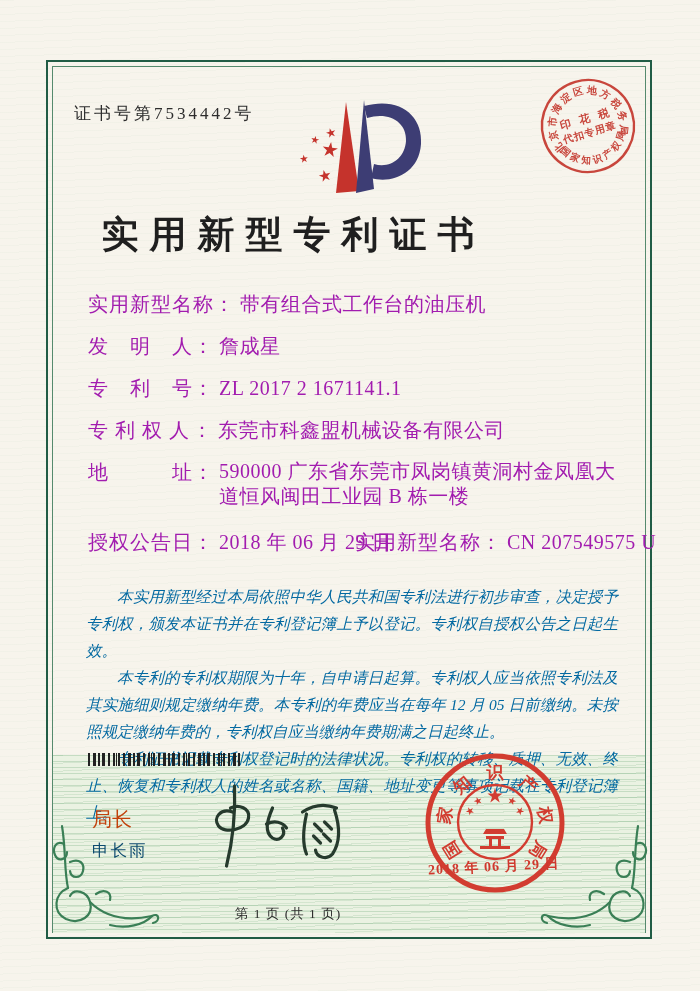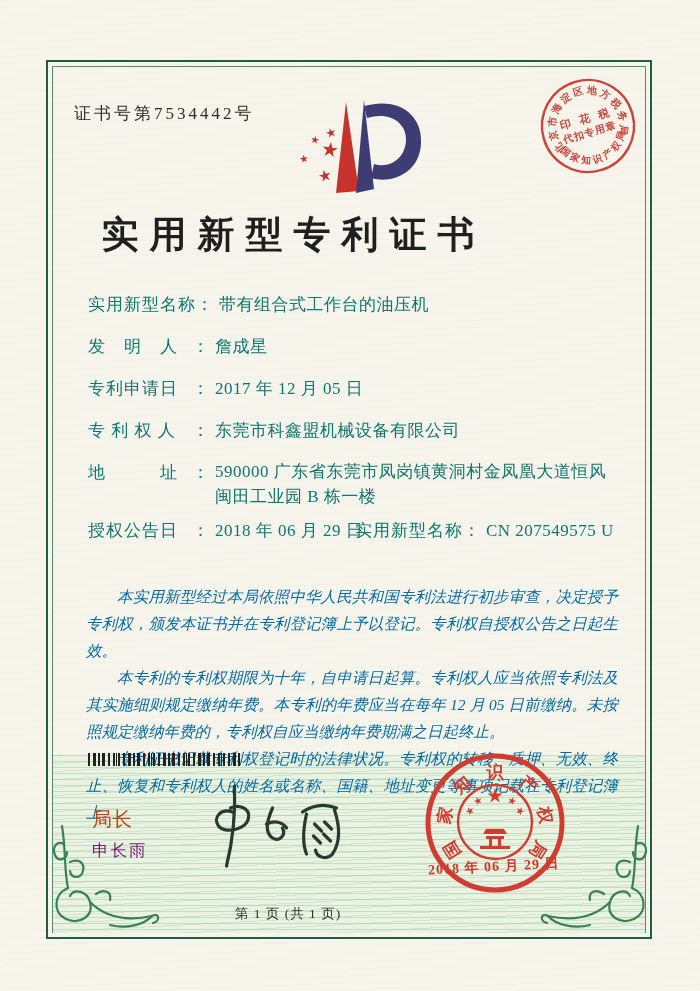--- a/index.html
+++ b/index.html
@@ -21,39 +21,39 @@
     background:
       repeating-linear-gradient(180deg, rgba(110,170,120,0.30) 0 1px, transparent 1px 6px),
       repeating-linear-gradient(177deg, rgba(110,170,120,0.18) 0 1px, transparent 1px 8px),
       #eaf2e2;
   }
   
   .cert-no{left:74px;top:102px;font-size:17px;letter-spacing:3px;color:#2c2c2c;}
   .title{left:0;top:210px;width:576px;text-align:center;font-size:37px;font-weight:600;
          letter-spacing:11px;padding-left:11px;color:#1f1f1f;box-sizing:border-box;}
   
-  .fields{left:88px;top:291px;width:548px;font-size:17px;color:#0f766e;}
+  .fields{left:88px;top:291px;width:548px;font-size:20px;color:#a21caf;}
   .f-row{position:relative;line-height:27px;margin-bottom:15px;white-space:nowrap;}
-  .f-row.wrap{white-space:normal;display:flex;margin-bottom:8px;}
+  .f-row.wrap{white-space:normal;display:flex;margin-bottom:20px;}
   .f-label{display:inline-block;min-width:104px;letter-spacing:1px;}
   .f-colon{display:inline-block;margin-right:6px;}
   .f-value{letter-spacing:0.5px;}
   .f-row.wrap .f-value{display:inline-block;width:408px;line-height:25px;}
   .pair2{position:absolute;left:267px;top:0;}
   
   .paras{left:86px;top:584px;width:532px;font-size:15.5px;font-style:italic;
          line-height:1.74;text-align:justify;color:#0369a1;}
   .paras p{margin:0;text-indent:2em;}
   
   .barcode{left:88px;top:753px;width:152px;height:13px;
     background:
       repeating-linear-gradient(90deg,#222 0 2px,transparent 2px 5px),
       repeating-linear-gradient(90deg,#222 0 1px,transparent 1px 7px);}
   .director-title{left:92px;top:806px;font-size:20px;color:#c2410c;}
-  .director-name{left:92px;top:840px;font-size:16.5px;color:#701a75;letter-spacing:2px;}
+  .director-name{left:92px;top:840px;font-size:16.5px;color:#0c4a6e;letter-spacing:2px;}
   .footer{left:0;top:905px;width:576px;text-align:center;font-size:13.5px;color:#2e2e2e;letter-spacing:1px;}
   svg text{font-family:"Liberation Serif","DejaVu Serif",serif;}
   .seal-date{font-size:14px;font-weight:bold;fill:#cf382d;letter-spacing:1px;}
   .stamp-line{fill:#c8463c;font-weight:bold;text-anchor:middle;}
 </style>
 </head>
 <body>
 
 <div class="abs frame-outer"></div>
 <div class="abs frame-inner"></div>
@@ -139,21 +139,21 @@
 <div class="abs title">实用新型专利证书</div>
 
 <div class="abs fields">
   <div class="f-row">
     <span class="f-label">实用新型名称</span><span class="f-colon">：</span><span class="f-value">带有组合式工作台的油压机</span>
   </div>
   <div class="f-row">
     <span class="f-label">发　明　人</span><span class="f-colon">：</span><span class="f-value">詹成星</span>
   </div>
   <div class="f-row">
-    <span class="f-label">专利申请日</span><span class="f-colon">：</span><span class="f-value">2017 年 12 月 05 日</span>
+    <span class="f-label">专　利　号</span><span class="f-colon">：</span><span class="f-value">ZL 2017 2 1671141.1</span>
   </div>
   <div class="f-row">
     <span class="f-label">专 利 权 人</span><span class="f-colon">：</span><span class="f-value">东莞市科鑫盟机械设备有限公司</span>
   </div>
   <div class="f-row wrap">
     <span class="f-label">地　　　址</span>
       <span class="f-colon">：</span>
       <span class="f-value">590000 广东省东莞市凤岗镇黄洞村金凤凰大道恒风闽田工业园 B 栋一楼</span>
   </div>
   <div class="f-row">

